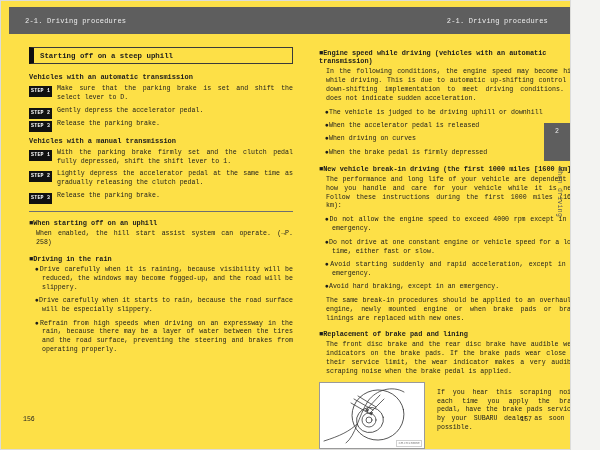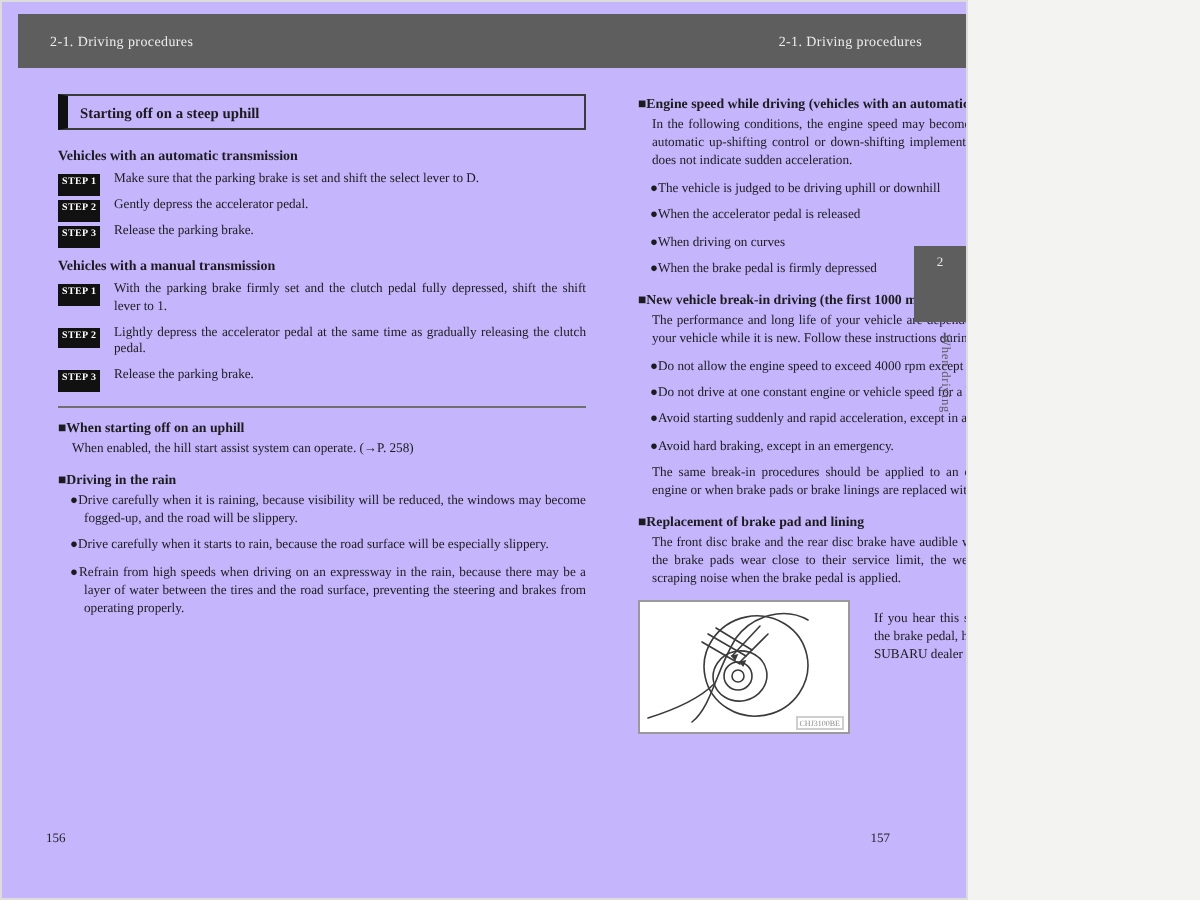--- a/index.html
+++ b/index.html
@@ -1,20 +1,20 @@
 <!DOCTYPE html>
 <html><head>
 <meta charset="utf-8">
 <style>
   html,body { margin:0; padding:0; background:#f3f3f1; }
   * { box-sizing:border-box; }
   .canvas {
-    position:relative; width:484px; height:450px; background:#c4b5fd;
+    position:relative; width:571px; height:450px; background:#fde047;
     border:1px solid #dcdcda; overflow:hidden;
-    font-family:Liberation Serif, serif; color:#1c1c1c;
+    font-family:Liberation Mono, monospace; color:#1c1c1c;
   }
   .header-bar {
     position:absolute; left:8px; right:0; top:6px; height:27px;
     background:#5e5e5e; color:#ededed; font-size:7px; letter-spacing:.2px;
     display:flex; justify-content:space-between; align-items:center;
     padding:0 22px 0 16px;
   }
   .col { position:absolute; top:46px; }
   .col.left  { left:28px;  width:264px; }
   .col.right { left:318px; width:260px; top:48px; }

